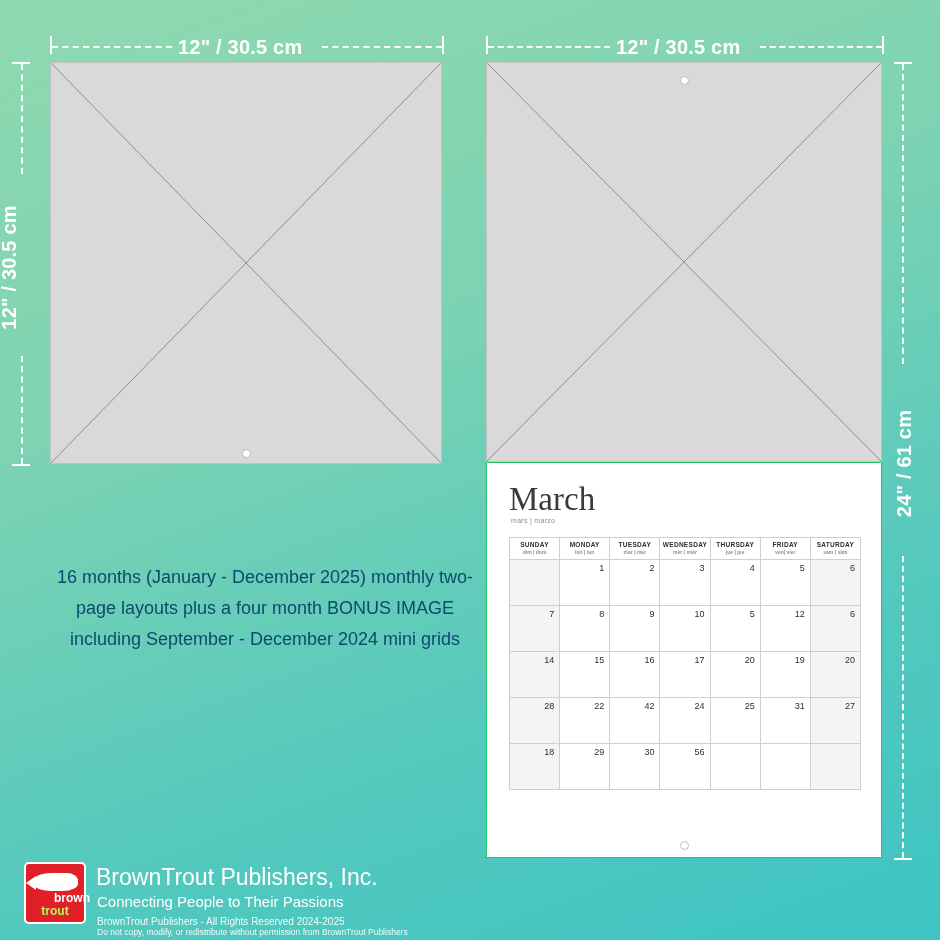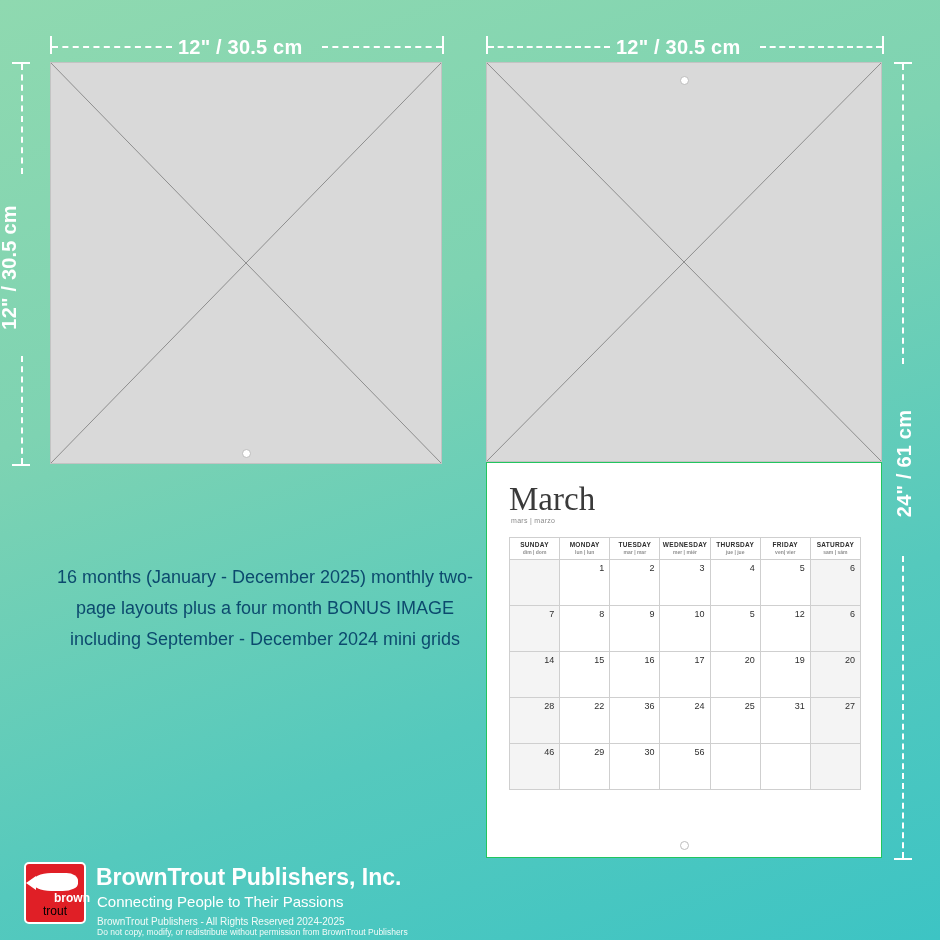--- a/index.html
+++ b/index.html
@@ -214,32 +214,32 @@
     font-weight: bold;
     line-height: 13px;
     margin-left: 28px;
   }
   .logo .brand2 {
     position: absolute;
     left: 0;
     right: 0;
     top: 41px;
     text-align: center;
-    color: #000000;
+    color: #bef264;
     font-size: 12px;
-    font-weight: normal;
+    font-weight: bold;
     line-height: 13px;
   }
   .pub-name {
     position: absolute;
     left: 96px;
     top: 8px;
     color: #ffffff;
     font-size: 23px;
-    font-weight: bold;
+    font-weight: normal;
   }
   .pub-tag {
     position: absolute;
     left: 97px;
     top: 37px;
     color: #ffffff;
     font-size: 15px;
   }
   .legal1 {
     position: absolute;
@@ -366,28 +366,28 @@
           <td>15</td>
           <td>16</td>
           <td>17</td>
           <td>20</td>
           <td>19</td>
           <td class="shade">20</td>
         </tr>
         <tr>
           <td class="shade">28</td>
           <td>22</td>
-          <td>36</td>
+          <td>42</td>
           <td>24</td>
           <td>25</td>
           <td>31</td>
           <td class="shade">27</td>
         </tr>
         <tr>
-          <td class="shade">46</td>
+          <td class="shade">18</td>
           <td>29</td>
           <td>30</td>
           <td>56</td>
           <td></td>
           <td></td>
           <td class="shade"></td>
         </tr>
       </tbody>
     </table>
 

